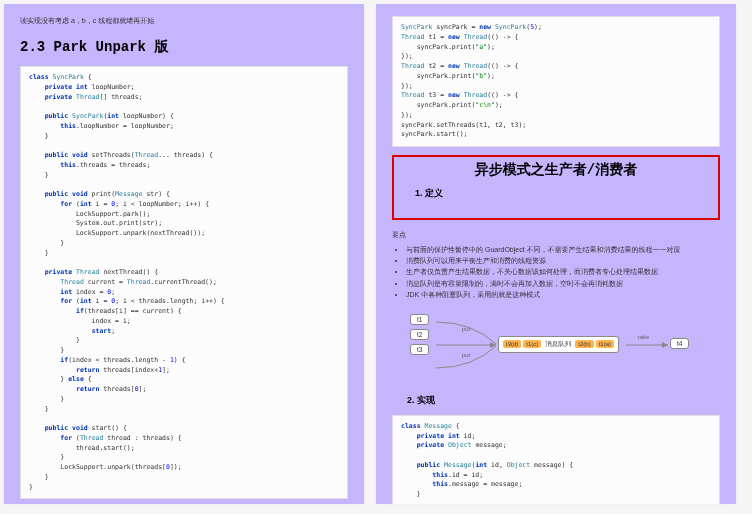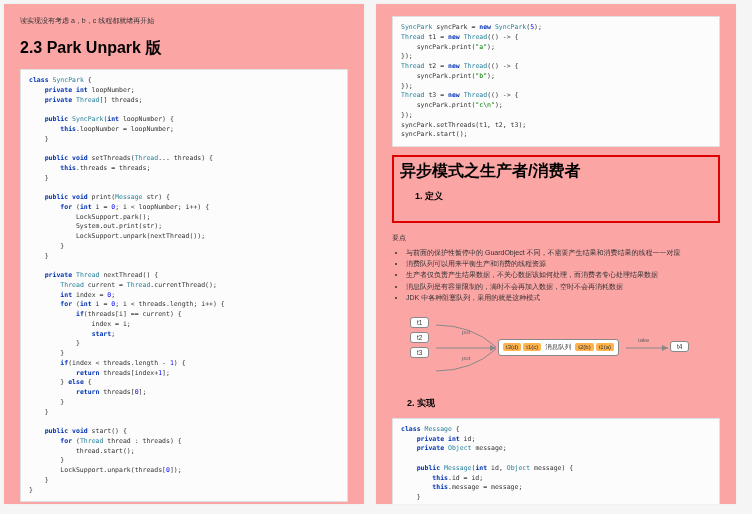--- a/index.html
+++ b/index.html
@@ -6,30 +6,30 @@
   body {
     background: #f5f5f5;
     font-family: "Microsoft YaHei", sans-serif;
     font-size: 7px;
     color: #333;
     display: flex;
     gap: 12px;
     padding: 4px;
   }
   .page {
-    background: #fca5a5;
+    background: #c4b5fd;
     width: 360px;
     height: 500px;
     padding: 12px 16px;
     overflow: hidden;
     position: relative;
     box-shadow: 0 0 2px rgba(0,0,0,.05);
   }
   .intro-text { font-size: 7px; margin-bottom: 12px; color: #333; }
-  .h2 { font-size: 16px; font-weight: bold; margin-bottom: 10px; color: #000; }
+  .h2 { font-size: 14px; font-weight: bold; margin-bottom: 10px; color: #000; font-family: Liberation Mono, monospace; }
   .h3 { font-size: 9px; font-weight: bold; margin: 8px 15px; color: #000; }
   .sub { font-size: 7px; margin: 6px 0 4px; color: #333; }
   .code-block {
     border: 1px solid #e0e0e0;
     background: #fcfcfc;
     padding: 6px 8px;
     font-family: Consolas, monospace;
     font-size: 6.5px;
     line-height: 1.5;
     white-space: pre;
@@ -39,21 +39,21 @@
   }
   .kw { color: #0033b3; font-weight: bold; }
   .ty { color: #267f99; }
   .st { color: #008000; }
   .num { color: #0000ff; }
   .red-box {
     border: 2px solid #d00;
     padding: 4px 6px 10px;
     margin: 6px 0 10px;
   }
-  .red-box .h2 { margin-bottom: 6px; }
+  .red-box .h2 { margin-bottom: 6px; text-align: center; }
   .bullets { list-style: disc; padding-left: 14px; margin: 4px 0 10px; }
   .bullets li { font-size: 7px; line-height: 1.6; color: #333; }
   .diagram {
     display: flex;
     align-items: center;
     justify-content: center;
     gap: 12px;
     margin: 8px 0 14px;
     position: relative;
     height: 70px;

